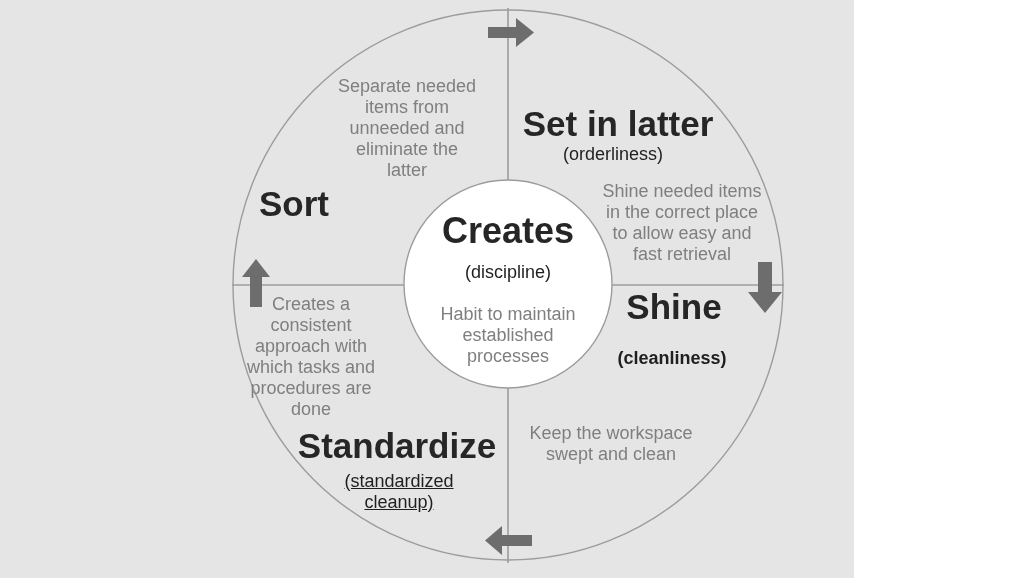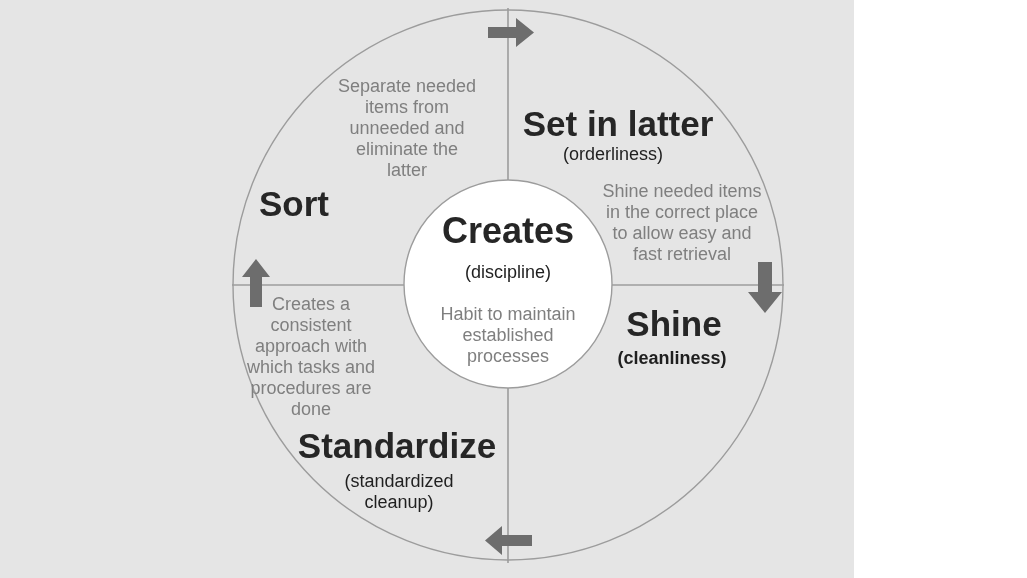--- a/index.html
+++ b/index.html
@@ -68,31 +68,33 @@
 latter</div>
   <div class="h" style="left:294px; top:186px;">Sort</div>
 
   <div class="h" style="left:618px; top:106px;">Set in latter</div>
   <div class="sub" style="left:613px; top:144px;">(orderliness)</div>
   <div class="desc" style="left:682px; top:181px;">Shine needed items
 in the correct place
 to allow easy and
 fast retrieval</div>
 
-  <div class="h" style="left:674px; top:306px;">Shine</div>
+  <div class="h" style="left:674px; top:289px;">Shine</div>
   <div class="sub" style="left:672px; top:348px;font-weight:bold;">(cleanliness)</div>
+  <div class="desc" style="left:611px; top:423px;">Keep the workspace
+swept and clean</div>
 
   <div class="desc" style="left:311px; top:294px;">Creates a
 consistent
 approach with
 which tasks and
 procedures are
 done</div>
   <div class="h" style="left:397px; top:428px;">Standardize</div>
-  <div class="sub" style="left:399px; top:471px;">(standardized
+  <div class="sub" style="left:399px; top:471px;text-decoration:underline;">(standardized
 cleanup)</div>
 
   <div class="h h--center" style="left:508px; top:213px;">Creates</div>
   <div class="sub" style="left:508px; top:262px;">(discipline)</div>
   <div class="desc" style="left:508px; top:304px;">Habit to maintain
 established
 processes</div>
 
 </div>
 

